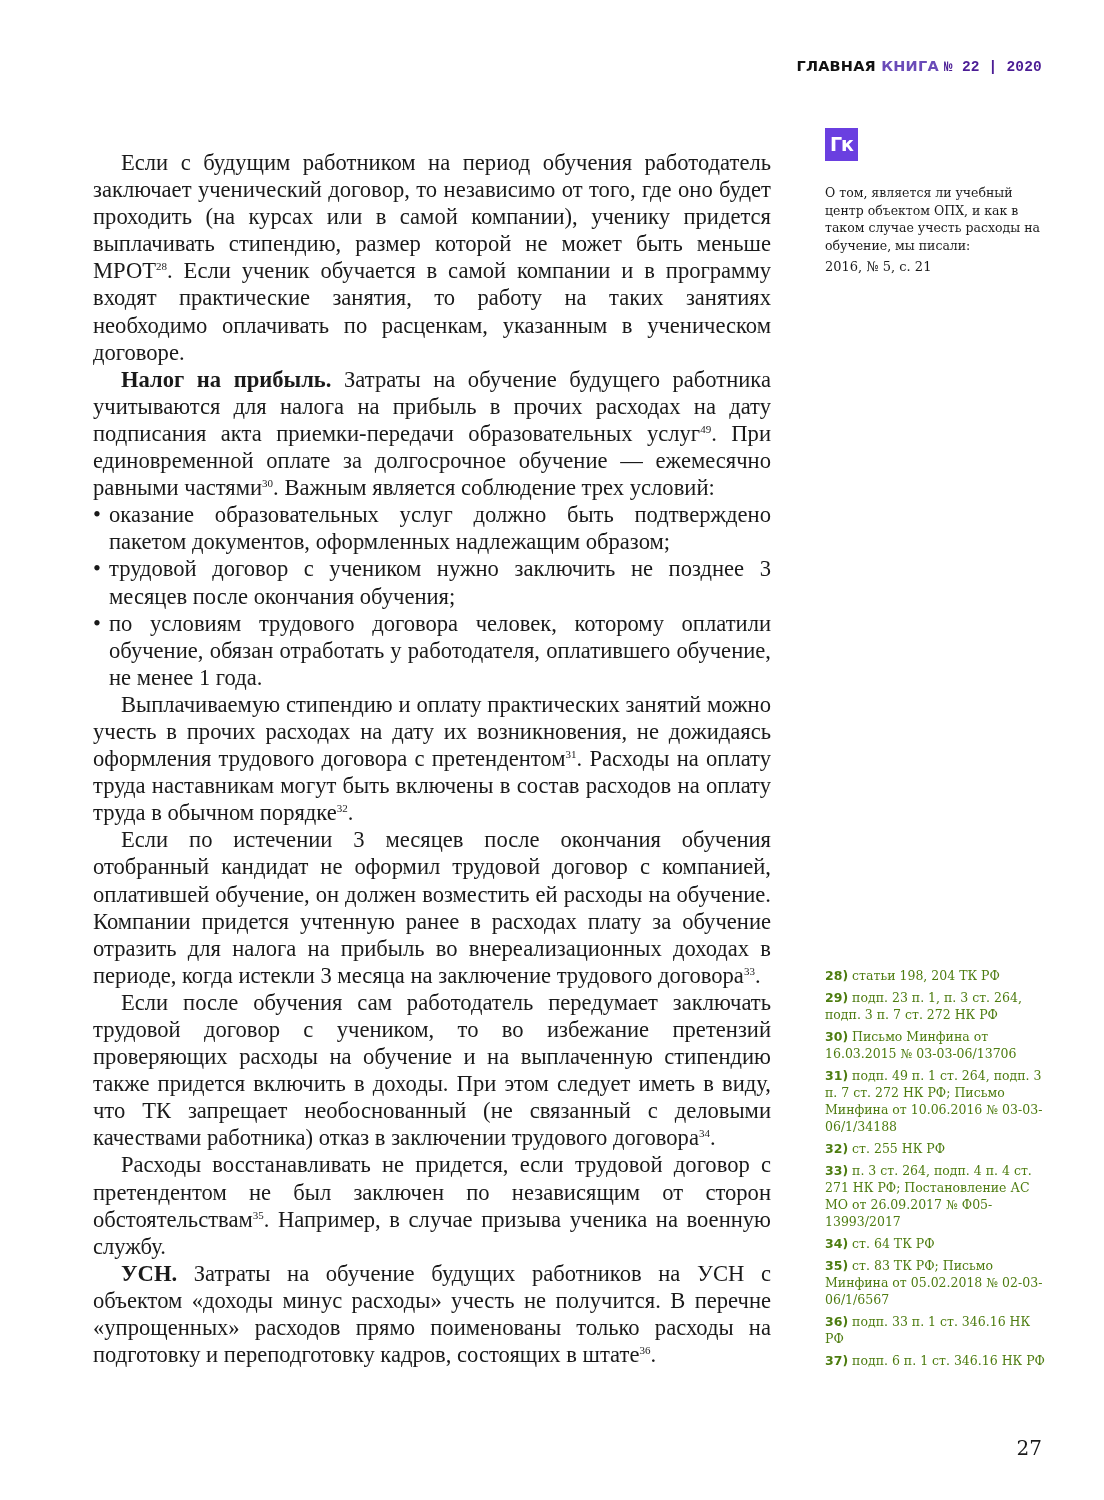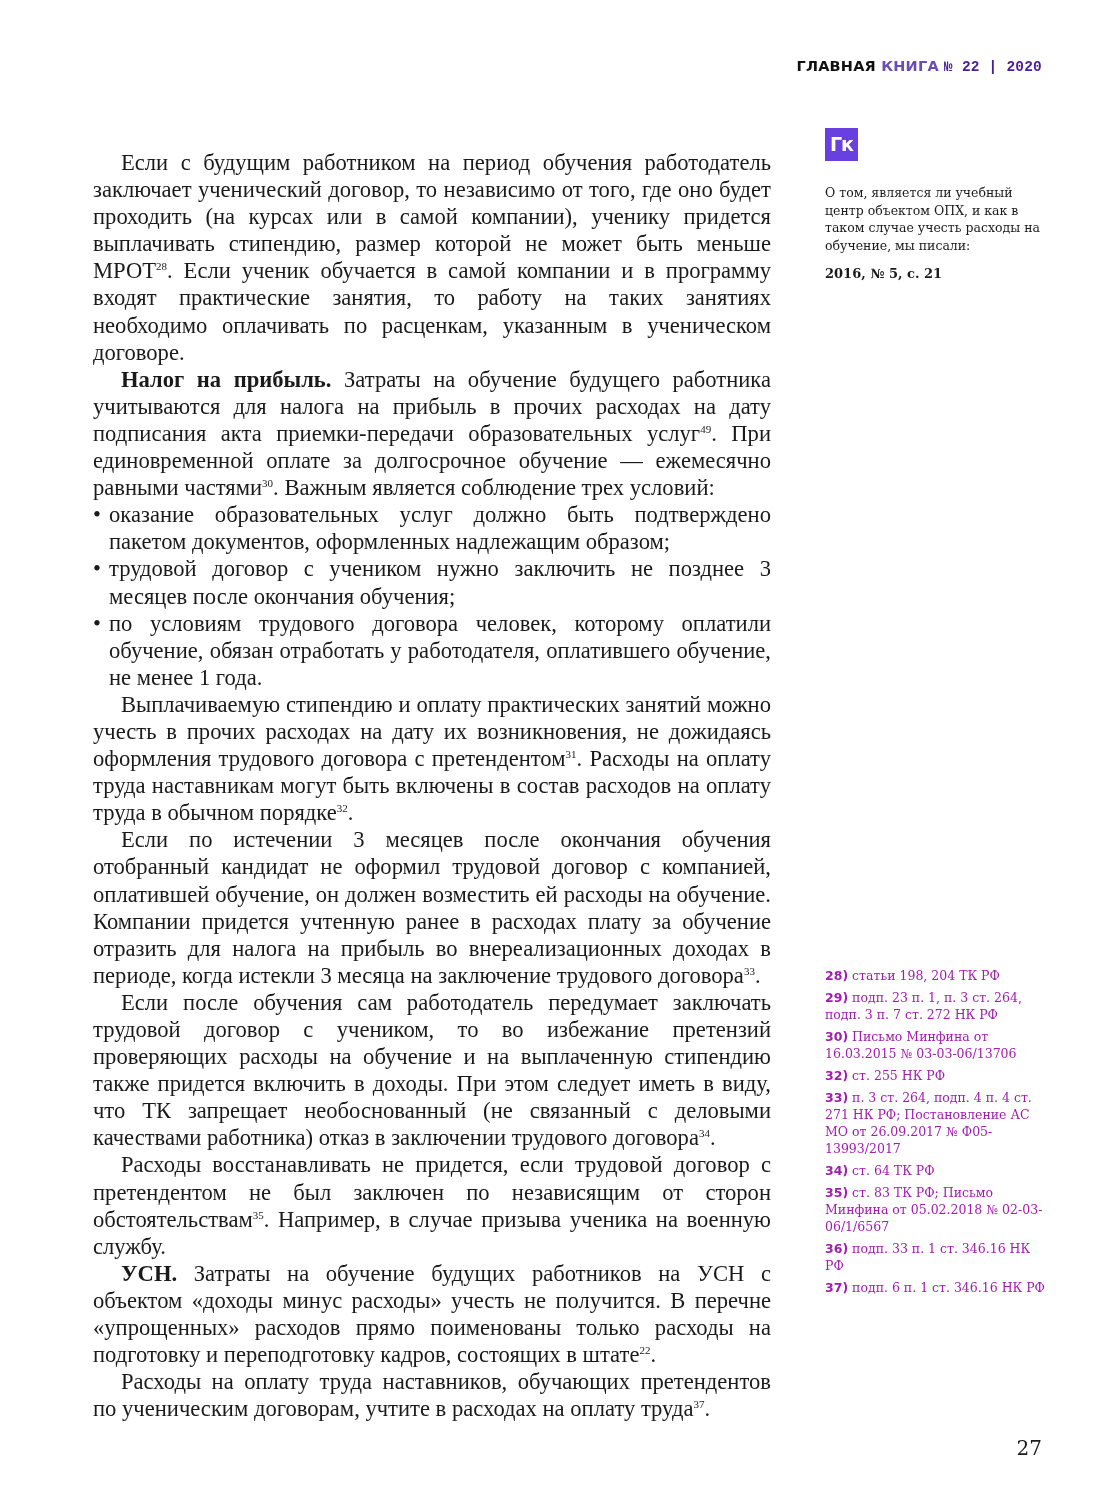--- a/index.html
+++ b/index.html
@@ -26,24 +26,24 @@
   .side {
     position: absolute; left: 825px; top: 128px; width: 220px;
     font-family: "DejaVu Serif", serif; font-size: 12.5px; line-height: 17.5px; color: #1a1a1a;
   }
   .logo {
     width: 33px; height: 33px; background: #6a3fe0; color: #fff;
     font-family: "DejaVu Sans", sans-serif; font-weight: bold; font-size: 19px;
     display: flex; align-items: center; justify-content: center; letter-spacing: -1px;
     margin-bottom: 23px;
   }
-  .side .ref { font-weight: bold; margin-top: 11px; font-size: 13px; }
+  .side .ref { font-weight: normal; margin-top: 4px; font-size: 13px; }
   .footnotes {
     position: absolute; left: 825px; top: 967px; width: 225px;
-    font-family: "DejaVu Serif", serif; font-size: 12.5px; line-height: 17px; color: #a21caf;
+    font-family: "DejaVu Serif", serif; font-size: 12.5px; line-height: 17px; color: #4d7c0f;
   }
   .fn { margin-bottom: 5px; }
   .fn b { font-family: "DejaVu Sans", sans-serif; font-weight: bold; }
   .pageno {
     position: absolute; right: 62px; top: 1436px;
     font-family: "DejaVu Serif", serif; font-size: 20px; color: #1a1a1a;
   }
 </style>
 </head>
 <body>
@@ -66,35 +66,35 @@
   </ul>
 
   <p><span>Выплачиваемую стипендию и оплату практических занятий можно учесть в прочих расходах на дату их возникновения, не дожидаясь оформления трудового договора с претендентом</span><sup>31</sup><span>. Расходы на оплату труда наставникам могут быть включены в состав расходов на оплату труда в обычном порядке</span><sup>32</sup><span>.</span></p>
 
   <p><span>Если по истечении 3 месяцев после окончания обучения отобранный кандидат не оформил трудовой договор с компанией, оплатившей обучение, он должен возместить ей расходы на обучение. Компании придется учтенную ранее в расходах плату за обучение отразить для налога на прибыль во внереализационных доходах в периоде, когда истекли 3 месяца на заключение трудового договора</span><sup>33</sup><span>.</span></p>
 
   <p><span>Если после обучения сам работодатель передумает заключать трудовой договор с учеником, то во избежание претензий проверяющих расходы на обучение и на выплаченную стипендию также придется включить в доходы. При этом следует иметь в виду, что ТК запрещает необоснованный (не связанный с деловыми качествами работника) отказ в заключении трудового договора</span><sup>34</sup><span>.</span></p>
 
   <p><span>Расходы восстанавливать не придется, если трудовой договор с претендентом не был заключен по независящим от сторон обстоятельствам</span><sup>35</sup><span>. Например, в случае призыва ученика на военную службу.</span></p>
 
-  <p><b>УСН.</b><span> Затраты на обучение будущих работников на УСН с объектом «доходы минус расходы» учесть не получится. В перечне «упрощенных» расходов прямо поименованы только расходы на подготовку и переподготовку кадров, состоящих в штате</span><sup>22</sup><span>.</span></p>
+  <p><b>УСН.</b><span> Затраты на обучение будущих работников на УСН с объектом «доходы минус расходы» учесть не получится. В перечне «упрощенных» расходов прямо поименованы только расходы на подготовку и переподготовку кадров, состоящих в штате</span><sup>36</sup><span>.</span></p>
 
-  <p><span>Расходы на оплату труда наставников, обучающих претендентов по ученическим договорам, учтите в расходах на оплату труда</span><sup>37</sup><span>.</span></p>
 </div>
 
 <div class="side">
   <div class="logo">Гк</div>
   <div>О том, является ли учебный центр объектом ОПХ, и как в таком случае учесть расходы на обучение, мы писали:</div>
   <div class="ref">2016, № 5, с. 21</div>
 </div>
 
 <div class="footnotes">
   <div class="fn"><b>28)</b> <span>статьи 198, 204 ТК РФ</span></div>
   <div class="fn"><b>29)</b> <span>подп. 23 п. 1, п. 3 ст. 264, подп. 3 п. 7 ст. 272 НК РФ</span></div>
   <div class="fn"><b>30)</b> <span>Письмо Минфина от 16.03.2015 № 03-03-06/13706</span></div>
+  <div class="fn"><b>31)</b> <span>подп. 49 п. 1 ст. 264, подп. 3 п. 7 ст. 272 НК РФ; Письмо Минфина от 10.06.2016 № 03-03-06/1/34188</span></div>
   <div class="fn"><b>32)</b> <span>ст. 255 НК РФ</span></div>
   <div class="fn"><b>33)</b> <span>п. 3 ст. 264, подп. 4 п. 4 ст. 271 НК РФ; Постановление АС МО от 26.09.2017 № Ф05-13993/2017</span></div>
   <div class="fn"><b>34)</b> <span>ст. 64 ТК РФ</span></div>
   <div class="fn"><b>35)</b> <span>ст. 83 ТК РФ; Письмо Минфина от 05.02.2018 № 02-03-06/1/6567</span></div>
   <div class="fn"><b>36)</b> <span>подп. 33 п. 1 ст. 346.16 НК РФ</span></div>
   <div class="fn"><b>37)</b> <span>подп. 6 п. 1 ст. 346.16 НК РФ</span></div>
 </div>
 
 <div class="pageno">27</div>
 

